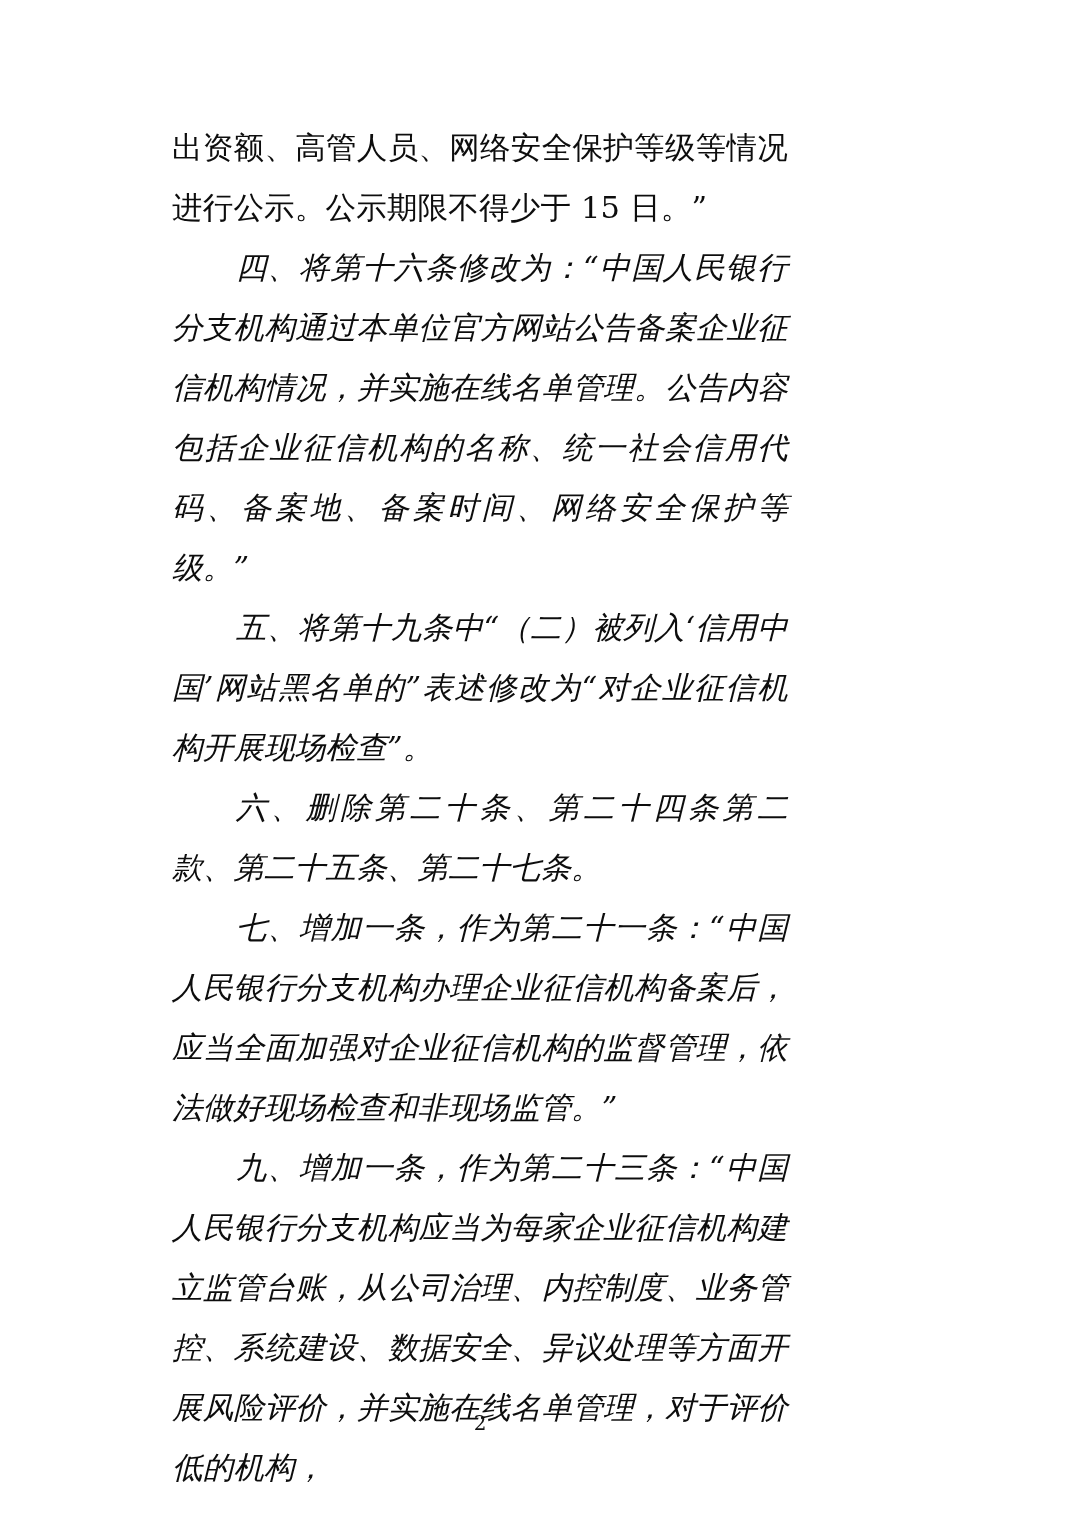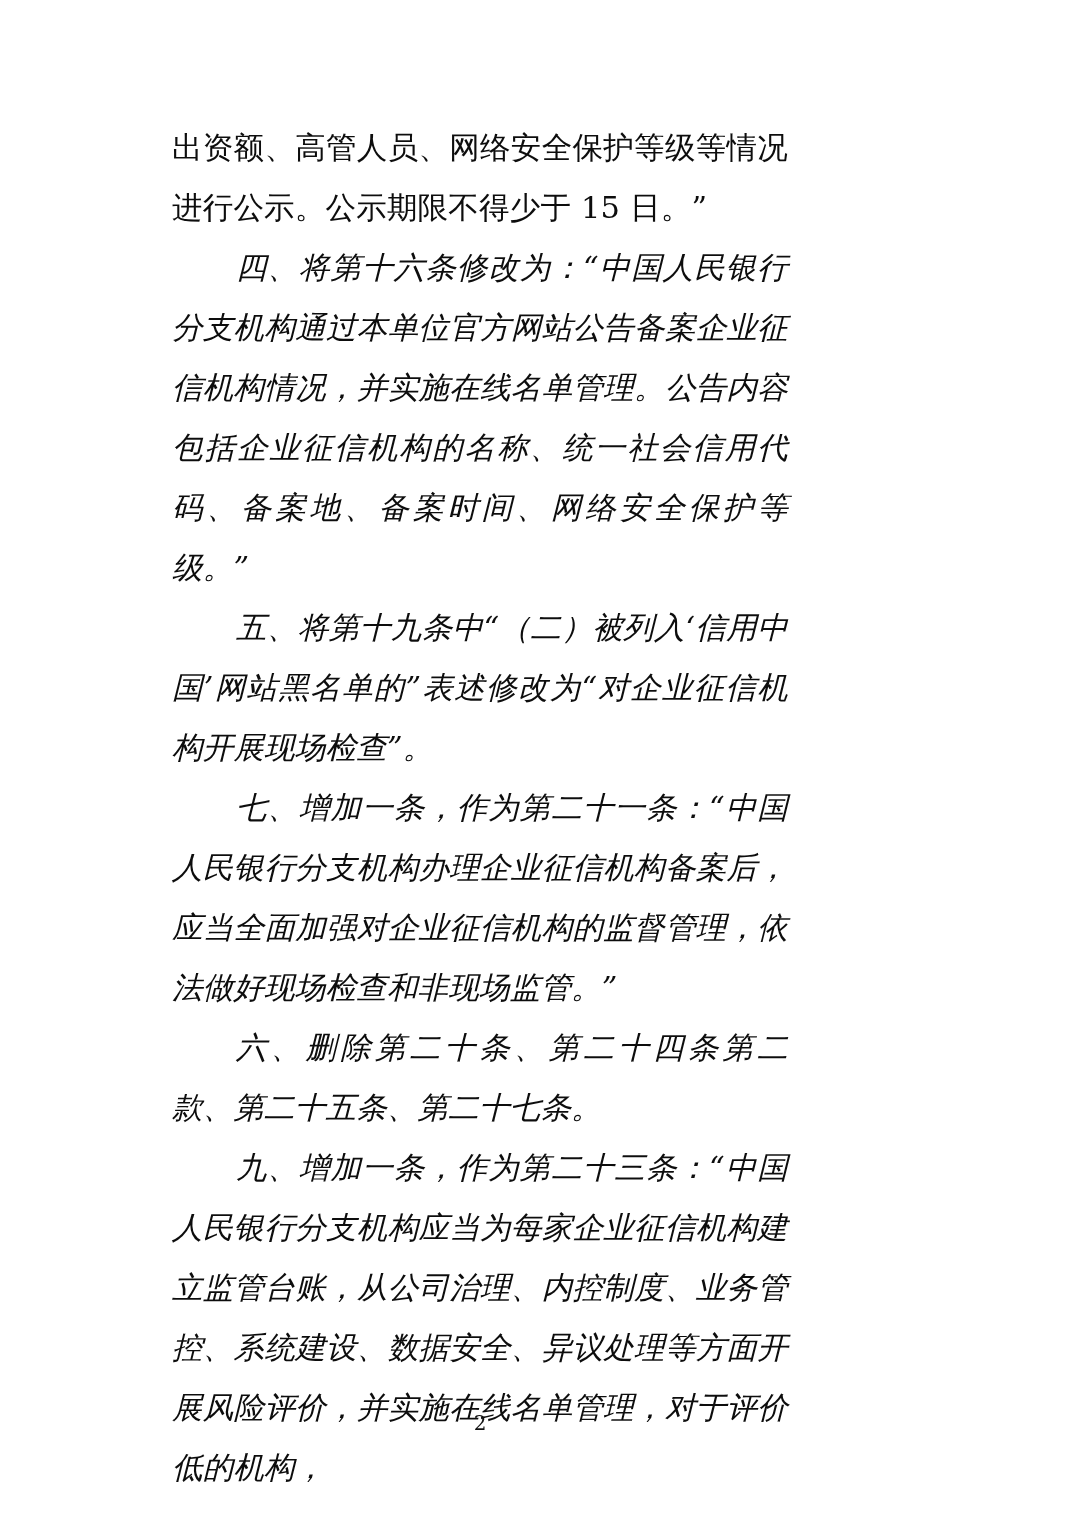--- a/index.html
+++ b/index.html
@@ -56,18 +56,18 @@
   }
 </style>
 </head>
 <body>
 
 <div class="page">
   <div class="body-text">
     <p class="para">出资额、高管人员、网络安全保护等级等情况进行公示。公示期限不得少于 15 日。”</p>
     <p class="para indent">四、将第十六条修改为：“中国人民银行分支机构通过本单位官方网站公告备案企业征信机构情况，并实施在线名单管理。公告内容包括企业征信机构的名称、统一社会信用代码、备案地、备案时间、网络安全保护等级。”</p>
     <p class="para indent">五、将第十九条中“（二）被列入‘信用中国’网站黑名单的”表述修改为“对企业征信机构开展现场检查”。</p>
+    <p class="para indent">六、删除第二十条、第二十四条第二款、第二十五条、第二十七条。</p>
     <p class="para indent">七、增加一条，作为第二十一条：“中国人民银行分支机构办理企业征信机构备案后，应当全面加强对企业征信机构的监督管理，依法做好现场检查和非现场监管。”</p>
-    <p class="para indent">六、删除第二十条、第二十四条第二款、第二十五条、第二十七条。</p>
     <p class="para indent">九、增加一条，作为第二十三条：“中国人民银行分支机构应当为每家企业征信机构建立监管台账，从公司治理、内控制度、业务管控、系统建设、数据安全、异议处理等方面开展风险评价，并实施在线名单管理，对于评价低的机构，</p>
   </div>
   <div class="page-number">2</div>
 </div>
 
 </body></html>

